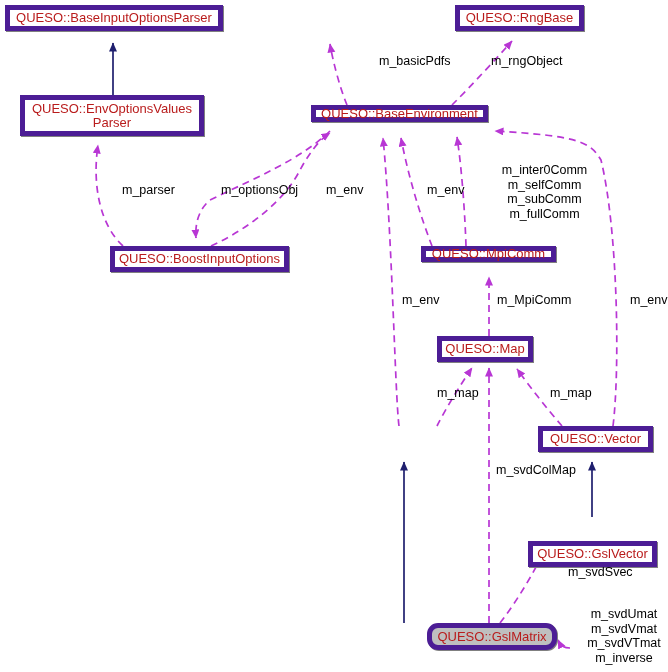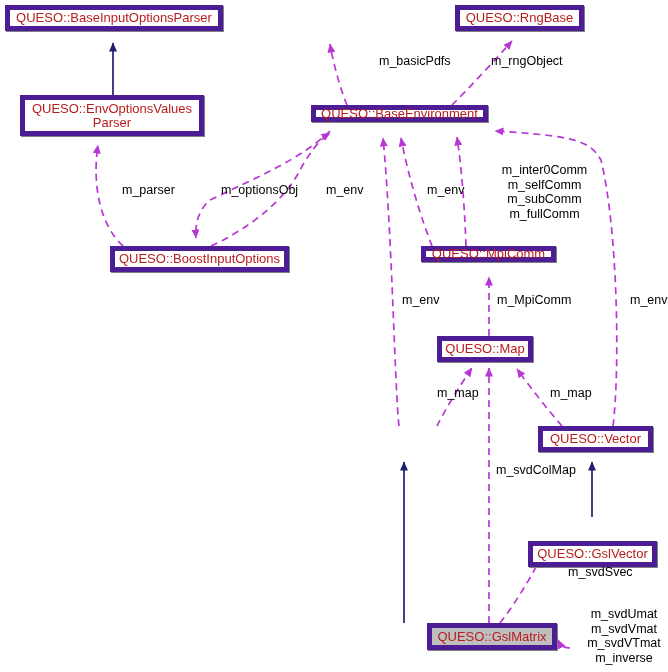--- a/index.html
+++ b/index.html
@@ -33,20 +33,21 @@
     text-align: center;
     display: flex;
     align-items: center;
     justify-content: center;
     white-space: pre-line;
     box-shadow: 1px 1px 0 #808080;
     z-index: 5;
   }
   .node.highlight {
     background: #bfbfbf;
+    border-radius: 11px;
   }
   .edge-label {
     position: absolute;
     font-size: 12.5px;
     line-height: 14.5px;
     color: #000000;
     white-space: pre-line;
     z-index: 6;
     text-align: center;
     padding-left: 8px;

